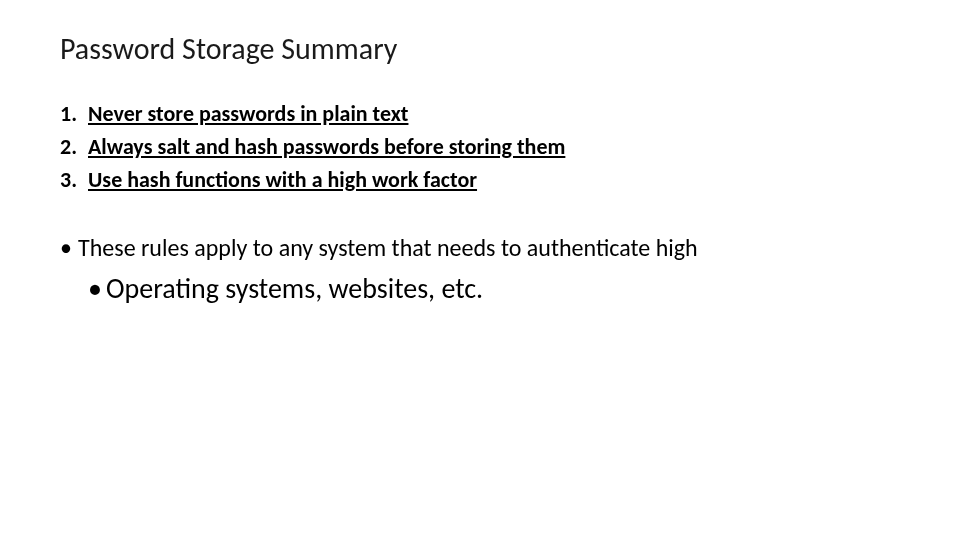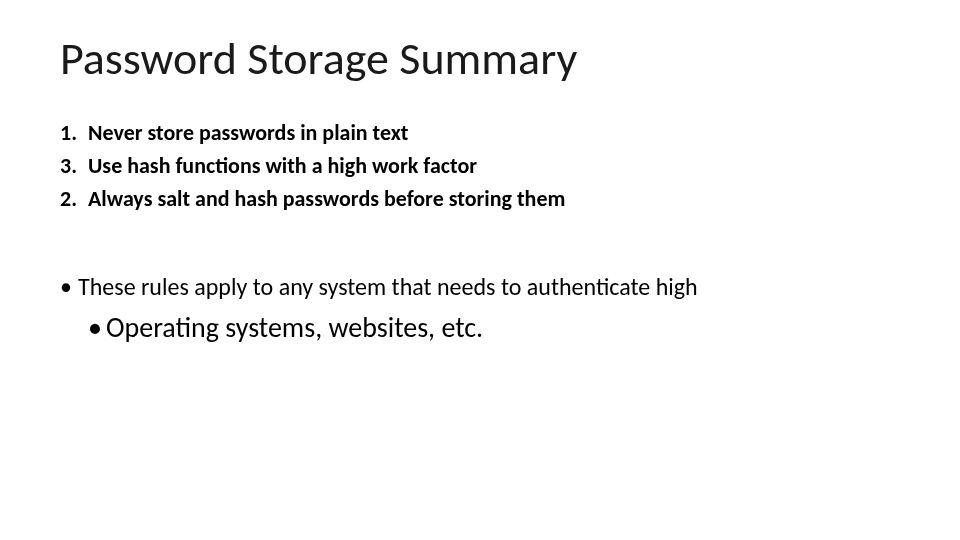--- a/index.html
+++ b/index.html
@@ -9,29 +9,30 @@
     }
     body {
       width: 960px;
       height: 540px;
       background: #ffffff;
       font-family: Calibri, "Segoe UI", Arial, sans-serif;
       color: #000000;
       padding: 30px 60px;
     }
     .title {
-      font-size: 46px;
+      font-size: 30px;
       font-weight: 400;
       color: #1a1a1a;
       margin-bottom: 32px;
     }
     .numbered-list {
       list-style: none;
-      margin-bottom: 56px;
+      margin-bottom: 36px;
       padding-left: 28px;
+      text-decoration: underline;
     }
     .numbered-list li {
       font-size: 22px;
       font-weight: 700;
       color: #000000;
       line-height: 1.4;
       margin-bottom: 2px;
       position: relative;
     }
     .numbered-list li::before {
@@ -75,22 +76,22 @@
       left: -18px;
     }
   </style>
 </head>
 <body>
 
 <h1 class="title">Password Storage Summary</h1>
 
 <ol class="numbered-list">
   <li data-num="1">Never store passwords in plain text</li>
+  <li data-num="2">Always salt and hash passwords before storing them</li>
   <li data-num="3">Use hash functions with a high work factor</li>
-  <li data-num="2">Always salt and hash passwords before storing them</li>
 </ol>
 
 <ul class="bullet-list">
   <li>
     <span>These rules apply to any system that needs to authenticate high</span>
     <ul class="sub-bullet-list">
       <li>Operating systems, websites, etc.</li>
     </ul>
   </li>
 </ul>

